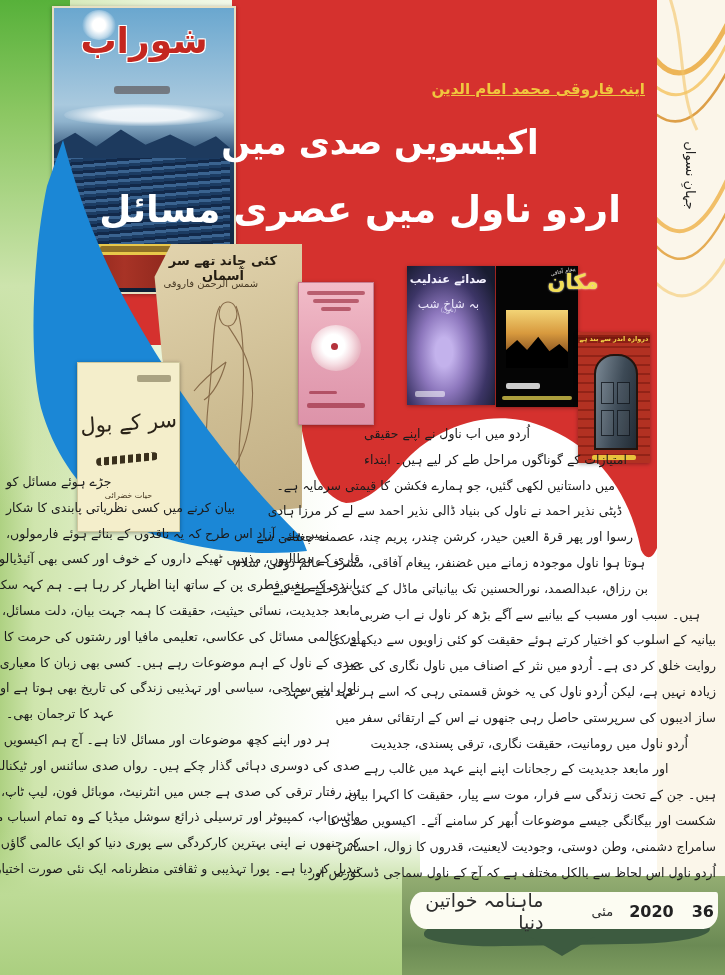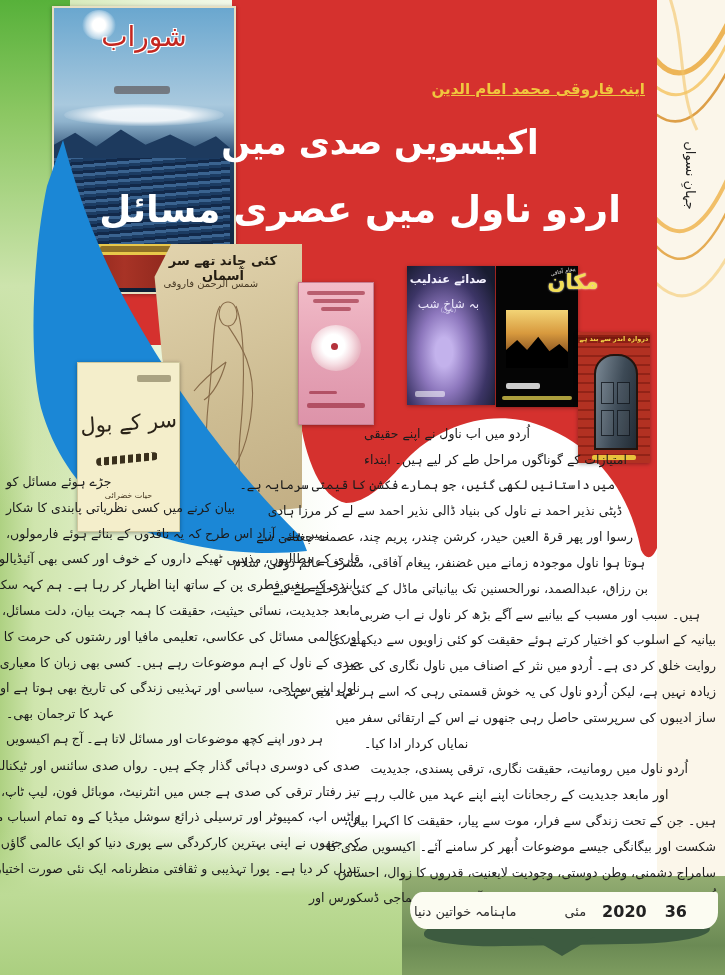--- a/index.html
+++ b/index.html
@@ -18,21 +18,21 @@
   #sidebar-label{left:650px;top:168px;width:80px;text-align:center;color:#222;
     font-size:13px;transform:rotate(90deg);transform-origin:center;letter-spacing:1px;}
   
   #shapes{left:0;top:0;width:725px;height:975px;z-index:1;}
   
   .cover{z-index:2;box-shadow:0 1px 4px rgba(0,0,0,.35);}
   #cover-shorab{left:52px;top:6px;width:180px;height:284px;border:2px solid #e6dfc2;
     background:linear-gradient(180deg,#6aa7cf,#a9c9de 34%,#8fb3cd 40%,#27496e 52%,#16304e 70%,#0c1e36 100%);}
   #shorab-moon{left:28px;top:2px;width:34px;height:30px;border-radius:50%;
     background:radial-gradient(circle,#ffffff 0 28%,rgba(255,255,255,.55) 55%,rgba(255,255,255,0) 75%);}
-  #shorab-title{left:0;top:12px;width:100%;text-align:center;font-size:28px;font-weight:normal;color:#c42720;
+  #shorab-title{left:0;top:12px;width:100%;text-align:center;font-size:36px;font-weight:bold;color:#c42720;
     text-shadow:-1px -1px 0 #fff,1px -1px 0 #fff,-1px 1px 0 #fff,1px 1px 0 #fff;}
   #shorab-author-bar{left:60px;top:78px;width:56px;height:8px;background:rgba(60,30,20,.45);border-radius:3px;}
   #shorab-cloud{left:10px;top:96px;width:160px;height:22px;border-radius:50%;
     background:radial-gradient(ellipse,rgba(255,255,255,.85) 0 40%,rgba(255,255,255,0) 75%);}
   #shorab-mountains{left:0;top:118px;width:176px;height:34px;
     background:#1d3a5e;clip-path:polygon(0 100%,0 55%,12% 20%,24% 60%,38% 10%,52% 55%,66% 25%,80% 60%,92% 30%,100% 65%,100% 100%);}
   #shorab-sea{left:0;top:150px;width:176px;height:86px;
     background:repeating-linear-gradient(175deg,#3a6390 0 3px,#1c3c63 3px 6px,#12294a 6px 9px);}
   #shorab-ribbon{left:0;top:236px;width:176px;height:11px;background:#e8c84a;}
   #shorab-ribbon-bar{left:46px;top:238px;width:84px;height:6px;background:rgba(70,40,10,.55);border-radius:2px;}
@@ -95,21 +95,21 @@
   
   #footer-block{left:402px;top:876px;width:323px;height:99px;z-index:4;
     background:linear-gradient(180deg,#93ad72,#6b8a54 70%,#7d9c5f);}
   #footer-band{left:410px;top:892px;width:308px;height:37px;z-index:6;background:#fcfcf2;
     border-radius:22px 4px 26px 30px/30px 6px 30px 36px;}
   #footer-wave{left:424px;top:918px;width:286px;height:27px;z-index:5;background:#3d5b40;
     border-radius:45% 50% 50% 55%/95% 100% 100% 95%;transform:rotate(-1deg);}
   #footer-notch{left:528px;top:936px;width:0;height:0;z-index:6;
     border-left:34px solid transparent;border-right:34px solid transparent;border-top:20px solid #3d5b40;}
   #footer-texts{left:414px;top:897px;width:300px;height:28px;z-index:7;display:flex;align-items:center;direction:ltr;}
-  #footer-mag{font-size:13px;color:#2e2e2e;direction:rtl;}
+  #footer-mag{font-size:19px;color:#2e2e2e;direction:rtl;}
   #footer-month{font-size:13px;color:#2e2e2e;margin-left:48px;direction:rtl;}
   #footer-year{font-size:16px;font-weight:bold;color:#222;margin-left:16px;}
   #footer-page{font-size:16px;font-weight:bold;color:#222;margin-left:18px;}
   .sketch{left:14px;top:52px;width:132px;height:215px;}
 </style>
 </head>
 <body>
 
 <div class="abs" id="bg-left"></div>
 <div class="abs" id="bg-topleft"></div>
@@ -210,50 +210,49 @@
   <div class="abs" id="door-base-bar"></div>
 </div>
 
 <div class="abs hdr" id="author-name">اینہ فاروقی محمد امام الدین</div>
 <div class="abs hdr" id="title-line1">اکیسویں صدی میں</div>
 <div class="abs hdr" id="title-line2">اردو ناول میں عصری مسائل</div>
 
 <div class="abs col" id="col-right">
     <div class="tl" style="padding-right: 76px;">اُردو میں اب ناول نے اپنے حقیقی</div>
     <div class="tl" style="padding-right: 18px;">امتیازات کے گوناگوں مراحل طے کر لیے ہیں۔ ابتداء</div>
-    <div class="tl" style="padding-right: 101px; font-family: Liberation Serif, serif;">میں داستانیں لکھی گئیں، جو ہمارے فکشن کا قیمتی سرمایہ ہے۔</div>
+    <div class="tl" style="padding-right: 101px;">میں داستانیں لکھی گئیں، جو ہمارے فکشن کا قیمتی سرمایہ ہے۔</div>
     <div class="tl" style="padding-right: 94px;">ڈپٹی نذیر احمد نے ناول کی بنیاد ڈالی نذیر احمد سے لے کر مرزا ہادی</div>
     <div class="tl" style="padding-right: 83px;">رسوا اور پھر قرۃ العین حیدر، کرشن چندر، پریم چند، عصمت چغتائی سے</div>
     <div class="tl" style="padding-right: 71px;">ہوتا ہوا ناول موجودہ زمانے میں غضنفر، پیغام آفاقی، مشرف عالم ذوقی، سلام</div>
     <div class="tl" style="padding-right: 68px;">بن رزاق، عبدالصمد، نورالحسنین تک بیانیاتی ماڈل کے کئی مرحلے طے کیے</div>
     <div class="tl" style="padding-right: 16px;">ہیں۔ سبب اور مسبب کے بیانیے سے آگے بڑھ کر ناول نے اب ضربی</div>
     <div class="tl" style="padding-right: 0px;">بیانیہ کے اسلوب کو اختیار کرتے ہوئے حقیقت کو کئی زاویوں سے دیکھنے کی</div>
     <div class="tl" style="padding-right: 0px;">روایت خلق کر دی ہے۔ اُردو میں نثر کے اصناف میں ناول نگاری کی عمر</div>
     <div class="tl" style="padding-right: 0px;">زیادہ نہیں ہے، لیکن اُردو ناول کی یہ خوش قسمتی رہی کہ اسے ہر عہد میں عہد</div>
     <div class="tl" style="padding-right: 0px;">ساز ادیبوں کی سرپرستی حاصل رہی جنھوں نے اس کے ارتقائی سفر میں</div>
-    <div class="tl" style="padding-right: 0px;">نمایاں کردار ادا کیا۔</div>
     <div class="tl" style="padding-right: 28px; margin-left: 44px;">اُردو ناول میں رومانیت، حقیقت نگاری، ترقی پسندی، جدیدیت</div>
     <div class="tl" style="padding-right: 6px;">اور مابعد جدیدیت کے رجحانات اپنے اپنے عہد میں غالب رہے</div>
     <div class="tl" style="padding-right: 0px;">ہیں۔ جن کے تحت زندگی سے فرار، موت سے پیار، حقیقت کا اکہرا بیان،</div>
     <div class="tl" style="padding-right: 0px;">شکست اور بیگانگی جیسے موضوعات اُبھر کر سامنے آئے۔ اکیسویں صدی کا</div>
     <div class="tl" style="padding-right: 0px;">سامراج دشمنی، وطن دوستی، وجودیت لایعنیت، قدروں کا زوال، احساس</div>
     <div class="tl" style="padding-right: 0px;">اُردو ناول اس لحاظ سے بالکل مختلف ہے کہ آج کے ناول سماجی ڈسکورس اور</div>
   </div>
 <div class="abs col" id="col-left">
     <div class="tl" style="padding-right: 100px;">جڑے ہوئے مسائل کو</div>
     <div class="tl" style="padding-right: 52px;">بیان کرنے میں کسی نظریاتی پابندی کا شکار</div>
     <div class="tl" style="padding-right: 8px;">نہیں ہے۔ آزاد اس طرح کہ یہ ناقدوں کے بنائے ہوئے فارمولوں،</div>
     <div class="tl" style="padding-right: 0px;">قاری کے مطالبوں، مذہبی ٹھیکے داروں کے خوف اور کسی بھی آئیڈیالوجی کی</div>
     <div class="tl" style="padding-right: 0px;">پابندی کیے بغیر فطری پن کے ساتھ اپنا اظہار کر رہا ہے۔ ہم کہہ سکتے ہیں کہ</div>
     <div class="tl" style="padding-right: 0px;">مابعد جدیدیت، نسائی حیثیت، حقیقت کا ہمہ جہت بیان، دلت مسائل، قومی</div>
     <div class="tl" style="padding-right: 0px;">اور عالمی مسائل کی عکاسی، تعلیمی مافیا اور رشتوں کی حرمت کا بدلتا تصور اس</div>
     <div class="tl" style="padding-right: 0px;">صدی کے ناول کے اہم موضوعات رہے ہیں۔ کسی بھی زبان کا معیاری</div>
     <div class="tl" style="padding-right: 0px;">ناول اپنے سماجی، سیاسی اور تہذیبی زندگی کی تاریخ بھی ہوتا ہے اور اپنے</div>
     <div class="tl" style="padding-right: 0px;">عہد کا ترجمان بھی۔</div>
-    <div class="tl" style="padding-right: 30px; font-family: Liberation Serif, serif;">ہر دور اپنے کچھ موضوعات اور مسائل لاتا ہے۔ آج ہم اکیسویں</div>
+    <div class="tl" style="padding-right: 30px;">ہر دور اپنے کچھ موضوعات اور مسائل لاتا ہے۔ آج ہم اکیسویں</div>
     <div class="tl" style="padding-right: 0px;">صدی کی دوسری دہائی گذار چکے ہیں۔ رواں صدی سائنس اور ٹیکنالوجی</div>
     <div class="tl" style="padding-right: 0px;">تیز رفتار ترقی کی صدی ہے جس میں انٹرنیٹ، موبائل فون، لیپ ٹاپ،</div>
     <div class="tl" style="padding-right: 0px;">واٹس اپ، کمپیوٹر اور ترسیلی ذرائع سوشل میڈیا کے وہ تمام اسباب مہیا ہیں</div>
     <div class="tl" style="padding-right: 0px;">کہ جنھوں نے اپنی بہترین کارکردگی سے پوری دنیا کو ایک عالمی گاؤں میں</div>
     <div class="tl" style="padding-right: 0px;">تبدیل کر دیا ہے۔ پورا تہذیبی و ثقافتی منظرنامہ ایک نئی صورت اختیار کر چکا</div>
   </div>
 
 <div class="abs" id="footer-block"></div>
 <div class="abs" id="footer-wave"></div>
 <div class="abs" id="footer-notch"></div>

